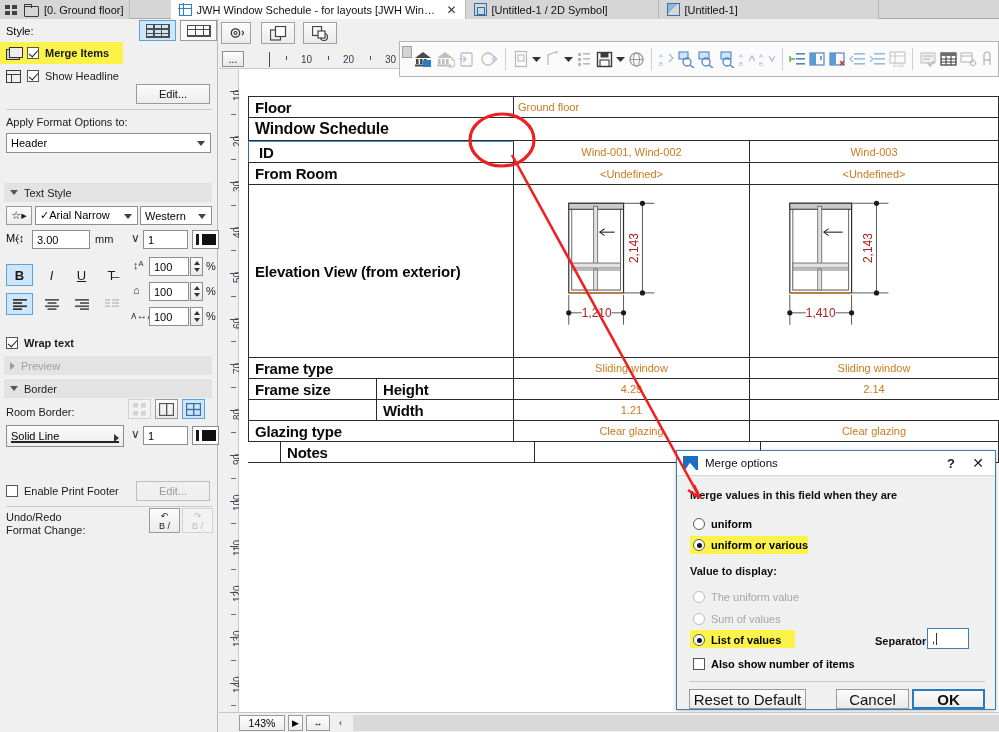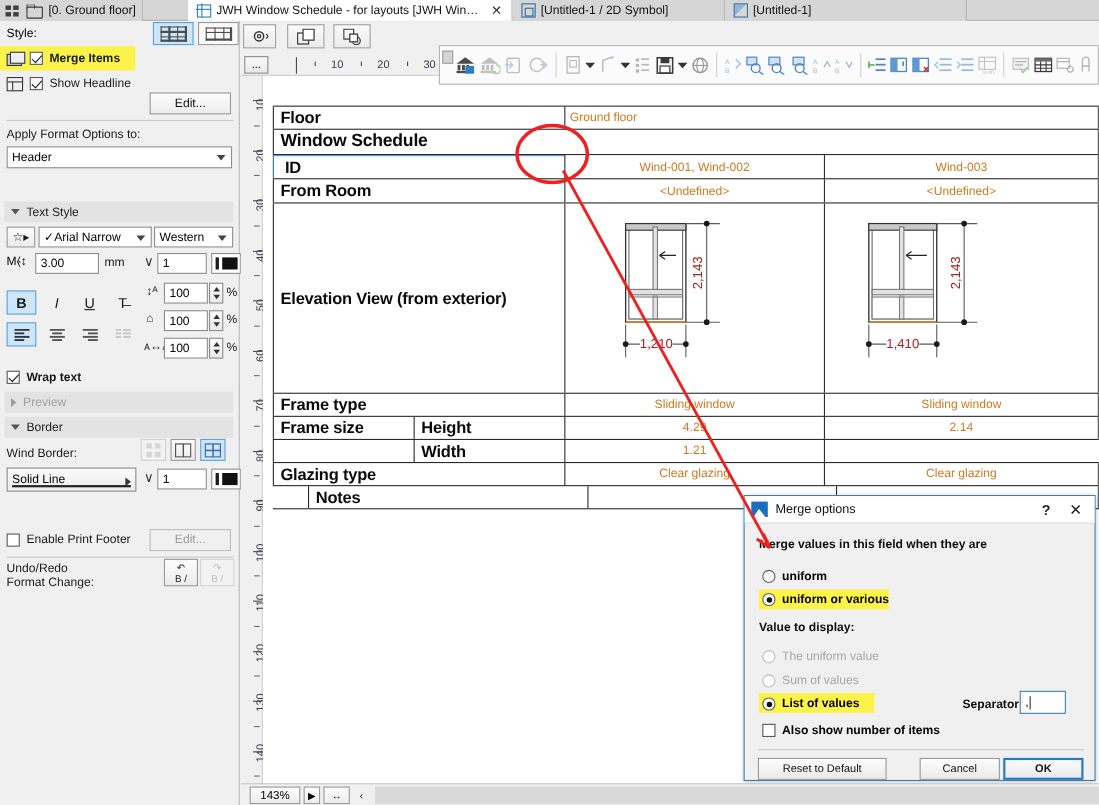--- a/index.html
+++ b/index.html
@@ -259,29 +259,29 @@
     position:relative; display:inline-block; flex:0 0 auto;
   }
   .radio.on::after {
     content:"";position:absolute;left:2.5px;top:2.5px;width:5px;height:5px;border-radius:50%;background:#111;
   }
   .radio.dis { border-color:#bdbdbd; }
   .rrow { position:absolute; display:flex; align-items:center; gap:6px; height:16px; font-size:11px; }
   .rrow.greyed { color:#a6a6a6; }
   .dlgbtn {
     position:absolute; height:20px; border:1px solid #9a9a9a;
-    background:linear-gradient(#fcfcfc,#eaeaea); font-size:10px;
+    background:linear-gradient(#fcfcfc,#eaeaea); font-size:15px;
     display:flex;align-items:center;justify-content:center; color:#111;
   }
   .dlgbtn.primary { border:2px solid #2a7ac0; }
 
   
   .bottombar {
     position:absolute; left:219px; top:712px; width:780px; height:20px;
-    background:#f0f0f0; border-top:1px solid #c6c6c6; display:flex; align-items:center; gap:3px; padding-left:8px;
+    background:#f0f0f0; border-top:1px solid #c6c6c6; display:flex; align-items:center; gap:3px; padding-left:20px;
   }
   .zoomfield {
     width:46px;height:16px;border:1px solid #9a9a9a;background:linear-gradient(#fdfdfd,#ededed);
     font-size:10.5px; display:flex;align-items:center;justify-content:center;
   }
   .minibtn {
     height:16px;min-width:15px;border:1px solid #9a9a9a;background:linear-gradient(#fdfdfd,#ededed);
     display:flex;align-items:center;justify-content:center;font-size:9px;
   }
   .greybar { flex:1; height:16px; background:#d9d9d9; margin-left:2px; }
@@ -475,21 +475,21 @@
     <div class="sectionhdr" style="top:360px;">
       <span class="caret-d"></span>
       <span style="font-weight:normal">Border</span>
     </div>
 
     <div class="sectionhdr dim" style="top:337px;">
       <span class="caret-r"></span>
       <span style="font-weight:normal">Preview</span>
     </div>
 
-    <div class="lbl" style="position:absolute;left:6px;top:387px;">Wind Border:</div>
+    <div class="lbl" style="position:absolute;left:6px;top:387px;">Room Border:</div>
     <div class="fbtn dis" style="left:128px;top:380px;width:23px;height:20px;">
       <svg width="14" height="13">
           <rect x="0" y="0" width="5" height="4.6" fill="#d4d4d4"></rect>
           <rect x="8" y="0" width="5" height="4.6" fill="#d4d4d4"></rect>
           <rect x="0" y="8" width="5" height="4.6" fill="#d4d4d4"></rect>
           <rect x="8" y="8" width="5" height="4.6" fill="#d4d4d4"></rect>
         </svg>
     </div>
     <div class="fbtn" style="left:155px;top:380px;width:23px;height:20px;">
       <svg width="15" height="13">

